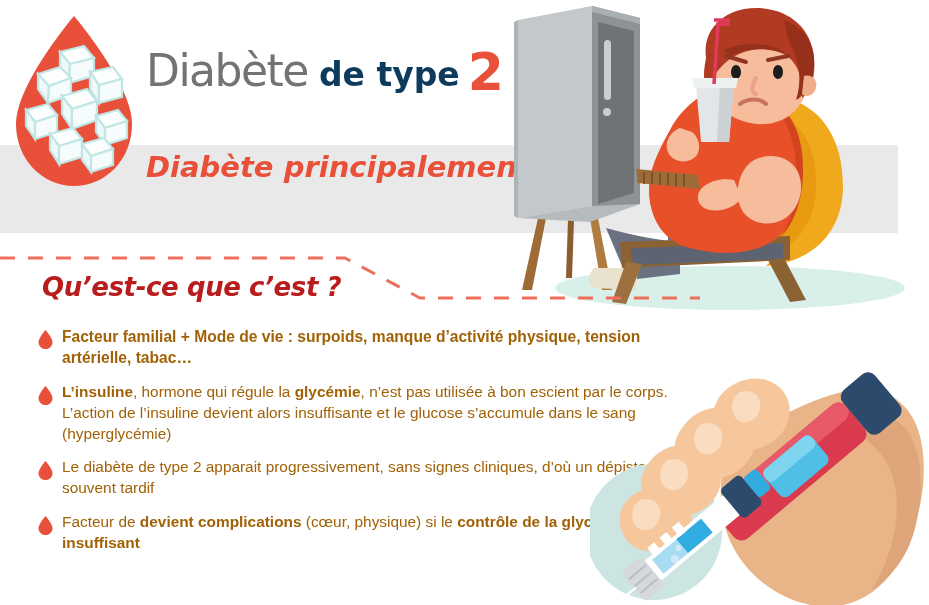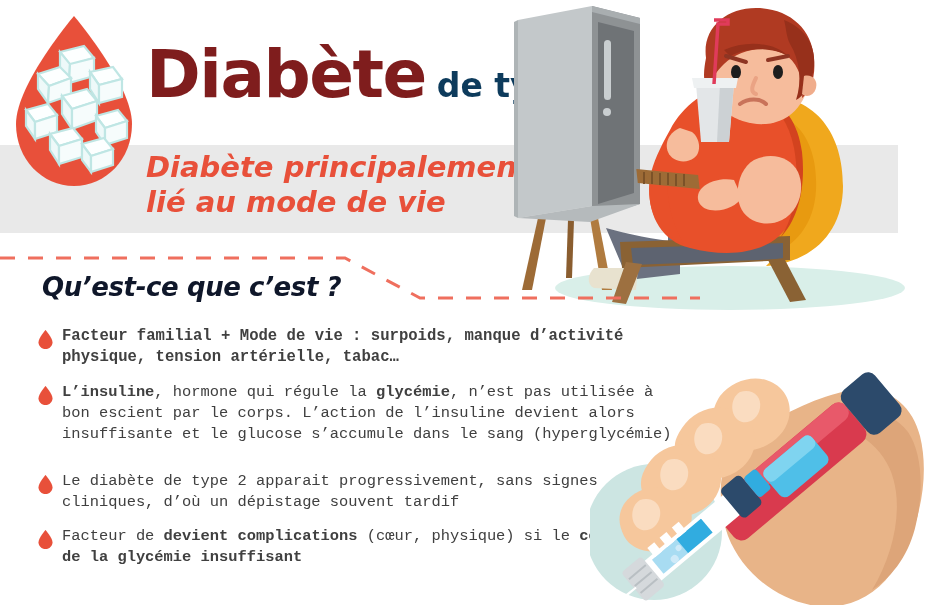--- a/index.html
+++ b/index.html
@@ -20,21 +20,21 @@
 
   
   .drop-logo{position:absolute;left:8px;top:12px;width:132px;height:180px;}
 
   
   .title-row{
     position:absolute;left:146px;top:42px;
     display:flex;align-items:baseline;
   }
   .title-main{
-    font-size:66px;font-weight:bold;color:#7f1d1d;
+    font-size:44px;font-weight:normal;color:#737373;
     letter-spacing:-1.5px;line-height:1;
     font-family:"DejaVu Sans", sans-serif;
   }
   .title-sub{
     font-size:33px;font-weight:bold;color:#0d3b5c;
     margin-left:11px;line-height:1;
     font-family:"DejaVu Sans", sans-serif;
   }
   .title-num{
     font-size:52px;font-weight:bold;color:#e8503a;
@@ -48,37 +48,37 @@
     font-family:"DejaVu Sans", sans-serif;
   }
   .subtitle span{display:block;font-style:italic;}
 
   
   .dashes{position:absolute;left:0;top:248px;width:700px;height:62px;}
 
   
   .section-title{
     position:absolute;left:42px;top:272px;
-    font-size:26px;font-weight:bold;color:#0f172a;
+    font-size:26px;font-weight:bold;color:#b91c1c;
     font-style:italic;letter-spacing:-.4px;
     font-family:"DejaVu Sans", sans-serif;
   }
 
   
   .bullets{position:absolute;left:38px;top:326px;width:640px;}
   .bullet{position:relative;padding-left:24px;margin-bottom:11px;}
   .bullet .drop-bullet{position:absolute;left:0;top:4px;width:15px;height:19px;}
   .bullet .txt{
-    font-size:15.4px;color:#404040;line-height:1.35;
-    font-family:Liberation Mono, monospace;
+    font-size:15.4px;color:#a16207;line-height:1.35;
+    font-family:Liberation Sans, sans-serif;
   }
   .bullet .txt b{font-weight:bold;}
   .bullet.b1 .txt{font-weight:bold;font-size:15.6px;}
   .bullet.b1{margin-bottom:14px;}
-  .bullet.b2{margin-bottom:27px;}
+  .bullet.b2{margin-bottom:13px;}
   .bullet.b3{margin-bottom:13px;}
 
   
   .illus-tv{position:absolute;left:498px;top:0px;width:431px;height:310px;}
   .illus-hand{position:absolute;left:590px;top:360px;width:339px;height:245px;}
 </style>
 </head>
 <body>
 
 <div id="page">
@@ -118,21 +118,20 @@
   </div>
 
   <div class="title-row">
     <span class="title-main">Diabète</span>
     <span class="title-sub">de type</span>
     <span class="title-num">2</span>
   </div>
 
   <div class="subtitle">
     <span>Diabète principalement</span>
-    <span>lié au mode de vie</span>
   </div>
 
   <div class="illus-tv">
     <svg width="431" height="310" viewBox="0 0 431 310">
 
       <ellipse cx="232" cy="288" rx="175" ry="22" fill="#d9efe9"></ellipse>
 
       <g>
         <path d="M40 218 l8 0 l-14 72 l-10 0 Z" fill="#9d6b36"></path>
         <path d="M92 218 l8 0 l14 72 l-10 0 Z" fill="#b07b3f"></path>

